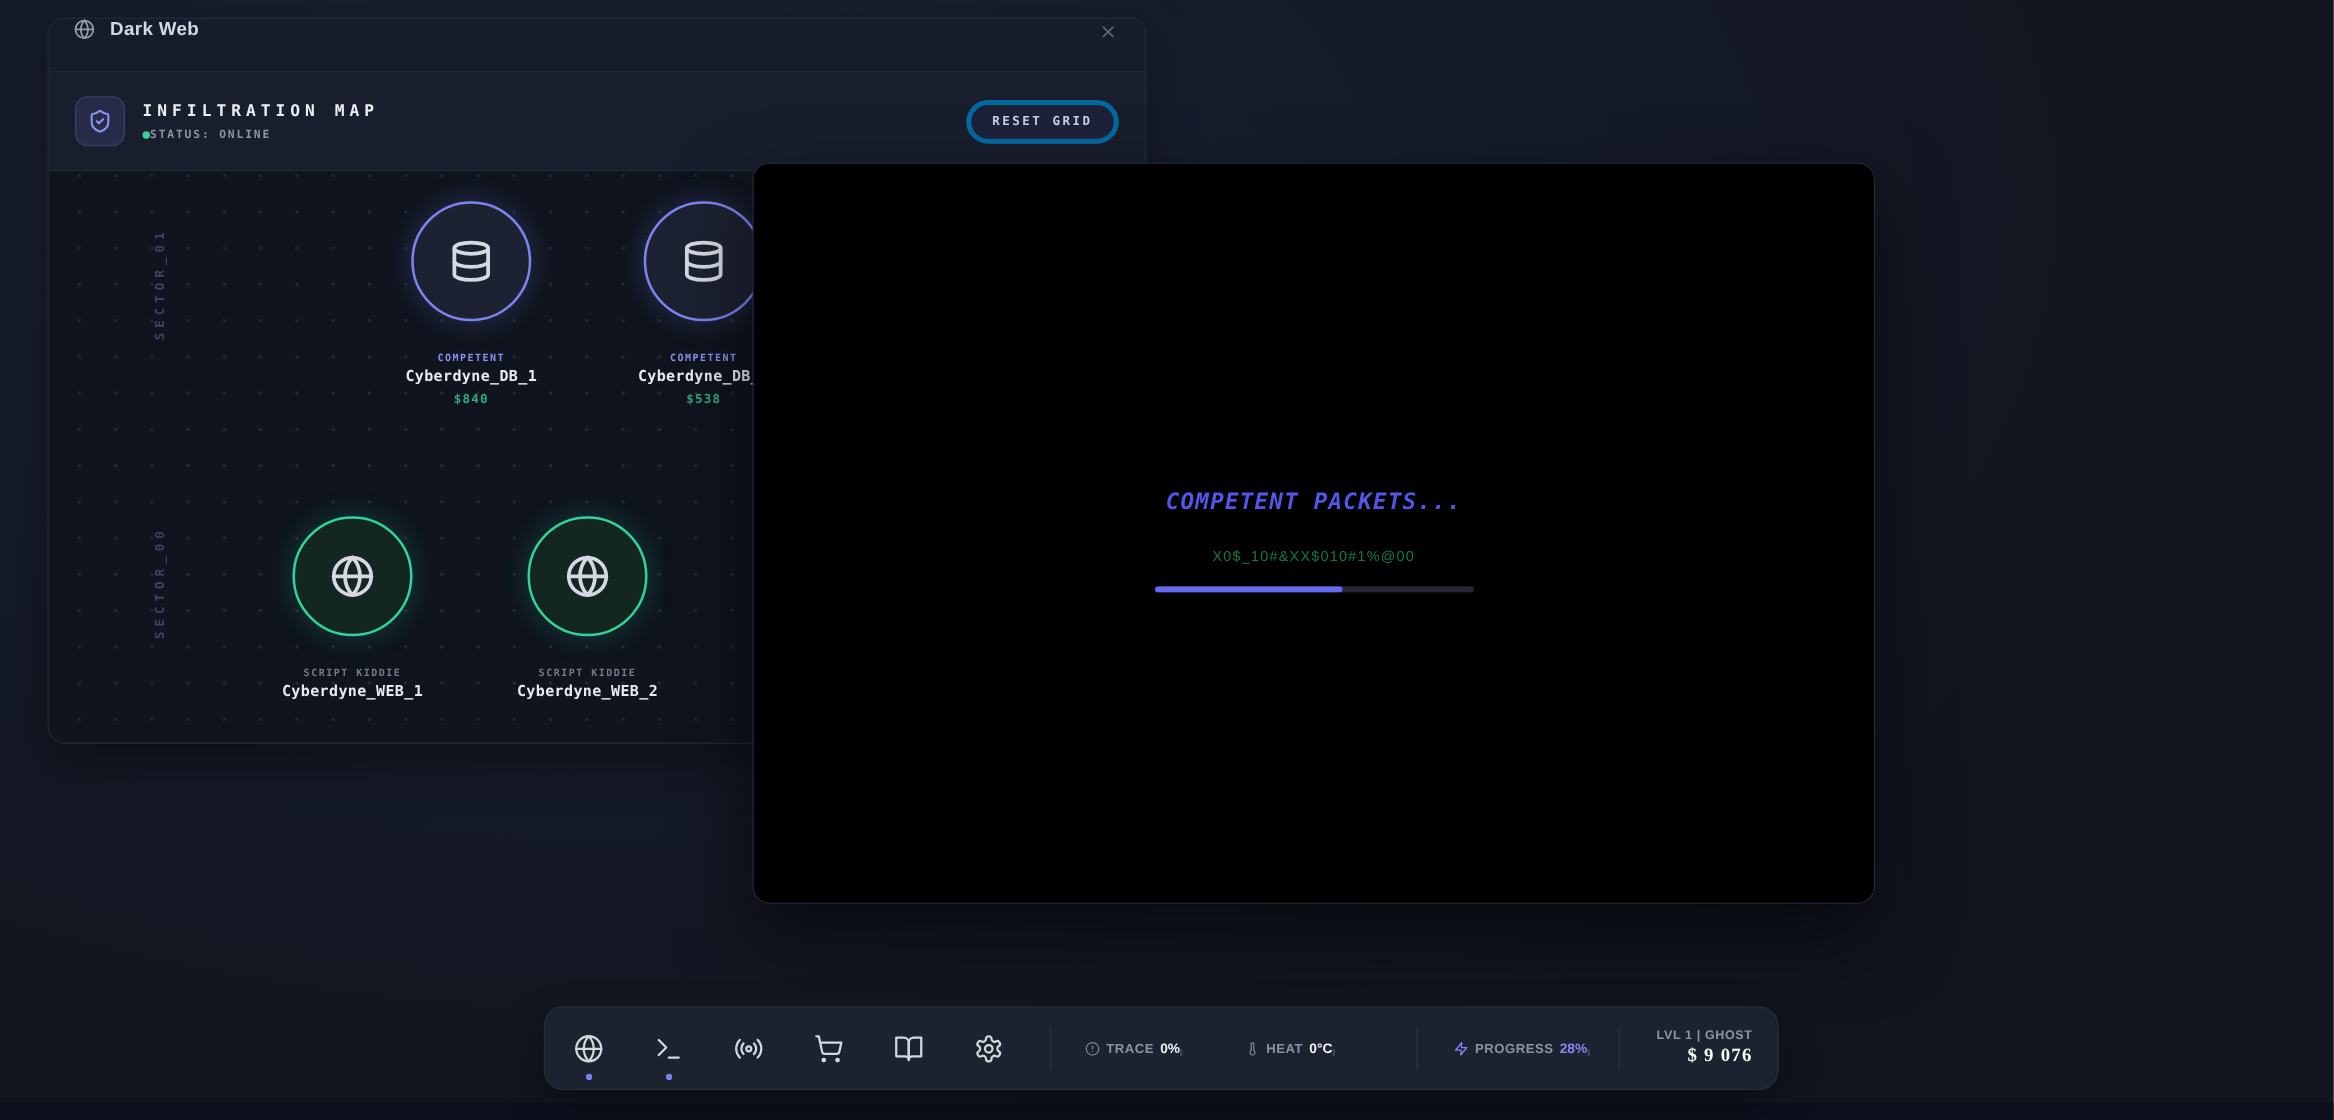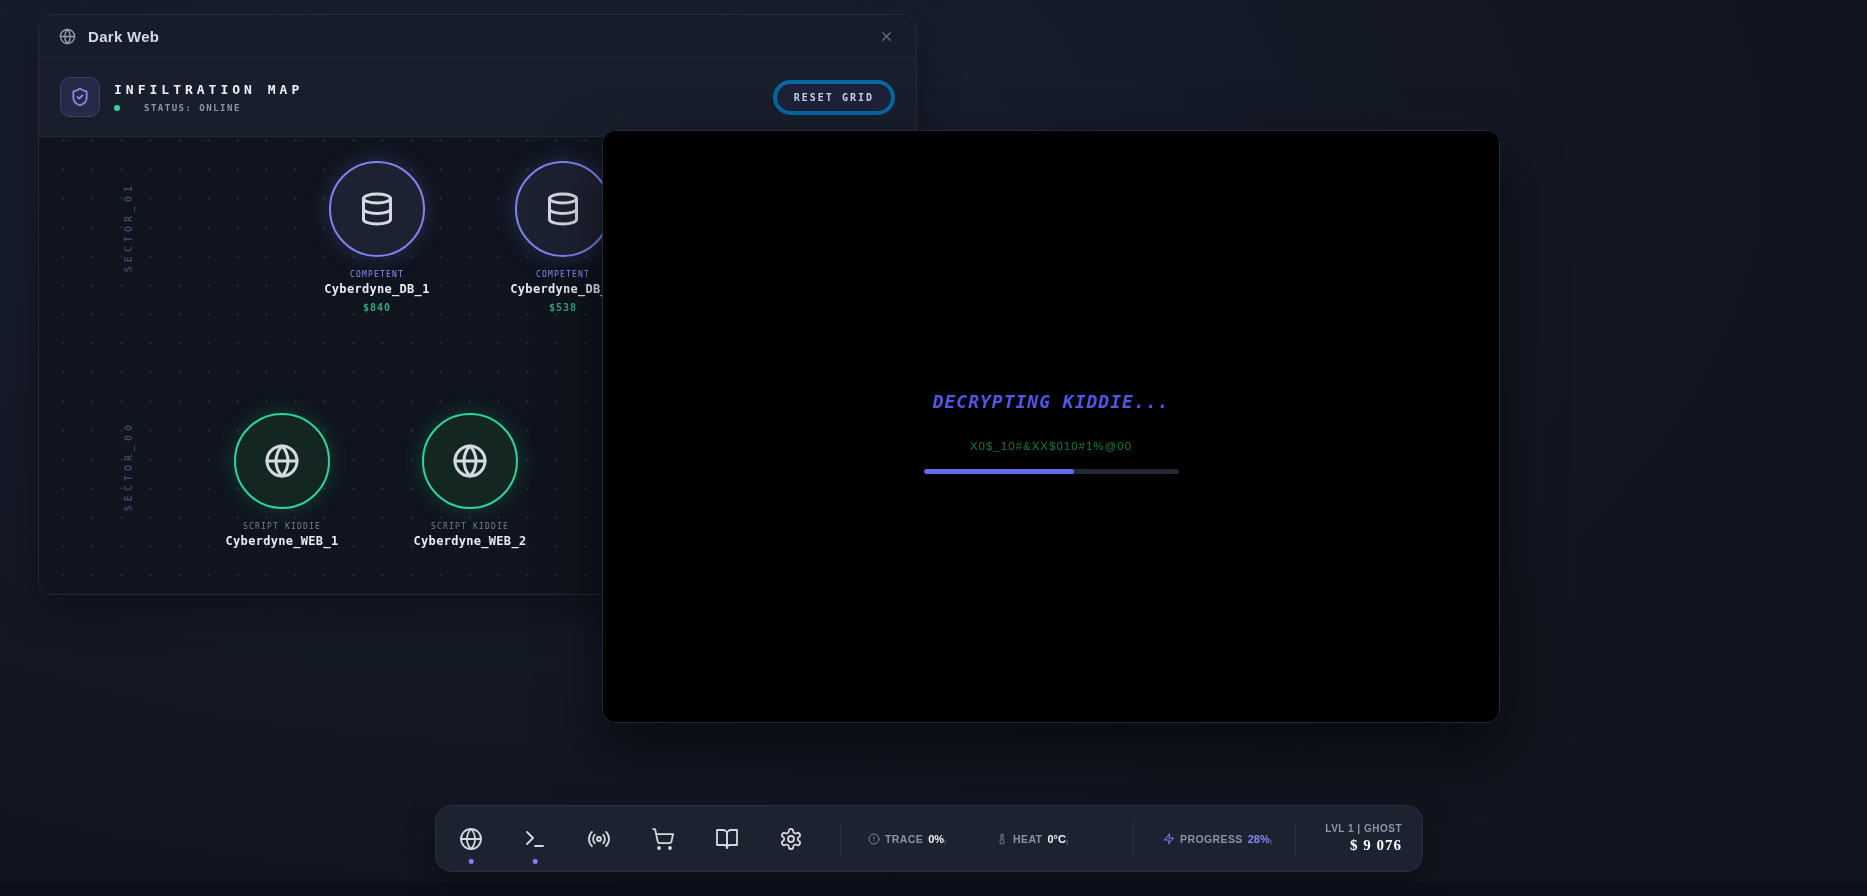--- a/index.html
+++ b/index.html
@@ -10,44 +10,44 @@
     position:relative; color:#d6dae3;
   }
   .mono { font-family:"DejaVu Sans Mono", monospace; }
   svg.ic { display:block; stroke:currentColor; fill:none; stroke-width:2; stroke-linecap:round; stroke-linejoin:round; }
 
   
   .bottom-strip { position:absolute; left:0; right:0; bottom:0; height:14px; background:#0c101d; }
 
   
   .window { position:absolute; border-radius:14px; border:1px solid #242a3a; overflow:hidden; }
-  .titlebar { display:flex; align-items:center; gap:12px; padding:0 20px; background:#171c2a; border-bottom:1px solid #222837; }
+  .titlebar { display:flex; gap:12px; padding:0 20px; background:#171c2a; border-bottom:1px solid #222837; }
   .titlebar .win-title { font-weight:bold; font-size:15px; color:#d3d8e2; letter-spacing:.3px; }
   .close-btn { margin-left:auto; background:none; border:none; color:#69707f; cursor:pointer; width:20px; height:20px; display:flex; align-items:center; justify-content:center; }
 
   
   .darkweb { left:38px; top:14px; width:879px; height:581px; background:#171c2a; z-index:1; box-shadow:0 14px 40px rgba(0,0,0,.35); }
   .darkweb .titlebar { height:43px; }
   .panel-head { height:79px; display:flex; align-items:center; gap:14px; padding:0 21px; background:#191e2c; border-bottom:1px solid #222837; }
   .shield-box { width:40px; height:40px; border-radius:10px; background:#272b48; border:1px solid #3a4066; display:flex; align-items:center; justify-content:center; color:#8e93f3; }
   .panel-title { font-size:13px; font-weight:bold; letter-spacing:4px; color:#eceef4; }
-  .panel-status { display:flex; align-items:center; gap:24px; margin-top:6px; }
+  .panel-status { display:flex; align-items:center; gap:0; margin-top:6px; }
   .status-dot { width:6px; height:6px; border-radius:50%; background:#34d399; }
   .panel-status span.txt { font-size:9px; font-weight:bold; letter-spacing:1.5px; color:#8e96a4; }
   .reset-btn { margin-left:auto; padding:8px 17px; border-radius:999px; border:4px solid #0369a1; background:rgba(99,102,241,.07); color:#ccd0ec; font-size:10px; font-weight:bold; letter-spacing:2px; font-family:"DejaVu Sans Mono", monospace; cursor:pointer; }
   .map { position:relative; height:457px; background:#0f141e;
          background-image:radial-gradient(circle, #222837 1.2px, transparent 1.4px); background-size:29px 29px; background-position:10px 18px; }
   .sector { position:absolute; left:84px; writing-mode:vertical-rl; transform:rotate(180deg); font-size:10px; font-weight:bold; letter-spacing:4px; color:#3d4466; }
   .sector.s1 { top:45px; }
   .sector.s0 { top:284px; }
   .node { position:absolute; width:150px; text-align:center; cursor:pointer; }
   .node-circle { width:96px; height:96px; margin:0 auto; border-radius:50%; display:flex; align-items:center; justify-content:center; color:#d5dae2; }
   .node.indigo .node-circle { border:2px solid #7d84f1; background:#1d2232; box-shadow:0 0 22px rgba(125,132,241,.25); }
   .node.green  .node-circle { border:2px solid #2fd598; background:#142621; box-shadow:0 0 22px rgba(47,213,152,.22); }
-  .node-tier { margin-top:13px; font-size:8px; font-weight:normal; letter-spacing:1.2px; }
+  .node-tier { margin-top:25px; font-size:8px; font-weight:bold; letter-spacing:1.2px; }
   .node.indigo .node-tier { color:#8a91f2; }
   .node.green  .node-tier { color:#747c8c; }
   .node-name { margin-top:3px; font-size:12px; font-weight:bold; color:#e8ebf2; letter-spacing:.3px; }
   .node-price { margin-top:6px; font-size:10px; font-weight:bold; letter-spacing:1px; color:#2fa87c; }
 
   
   .terminal { left:602px; top:130px; width:898px; height:593px; background:#000; z-index:3; box-shadow:0 26px 60px rgba(0,0,0,.55); display:flex; flex-direction:column; }
   .terminal .titlebar { height:41px; flex:none; }
   .terminal .win-title { font-size:14px; color:#eef1f6; }
   .term-icon { color:#7579f1; }
@@ -174,21 +174,21 @@
             </svg>
         </div>
         <div class="node-tier mono">SCRIPT KIDDIE</div>
         <div class="node-name mono">Cyberdyne_WEB_2</div>
       </div>
     </div>
   </section>
 
   <section class="window terminal">
     <div class="term-body">
-      <div class="decrypt-text">DECRYPTING KIDDIE...</div>
+      <div class="decrypt-text">COMPETENT PACKETS...</div>
       <div class="scramble-text">X0$_10#&amp;XX$010#1%@00</div>
       <div class="term-bar">
         <div class="term-fill" style="width: 59%;"></div>
       </div>
     </div>
   </section>
 
   <nav class="taskbar">
     <div class="tb-apps">
       <button class="tb-app">

